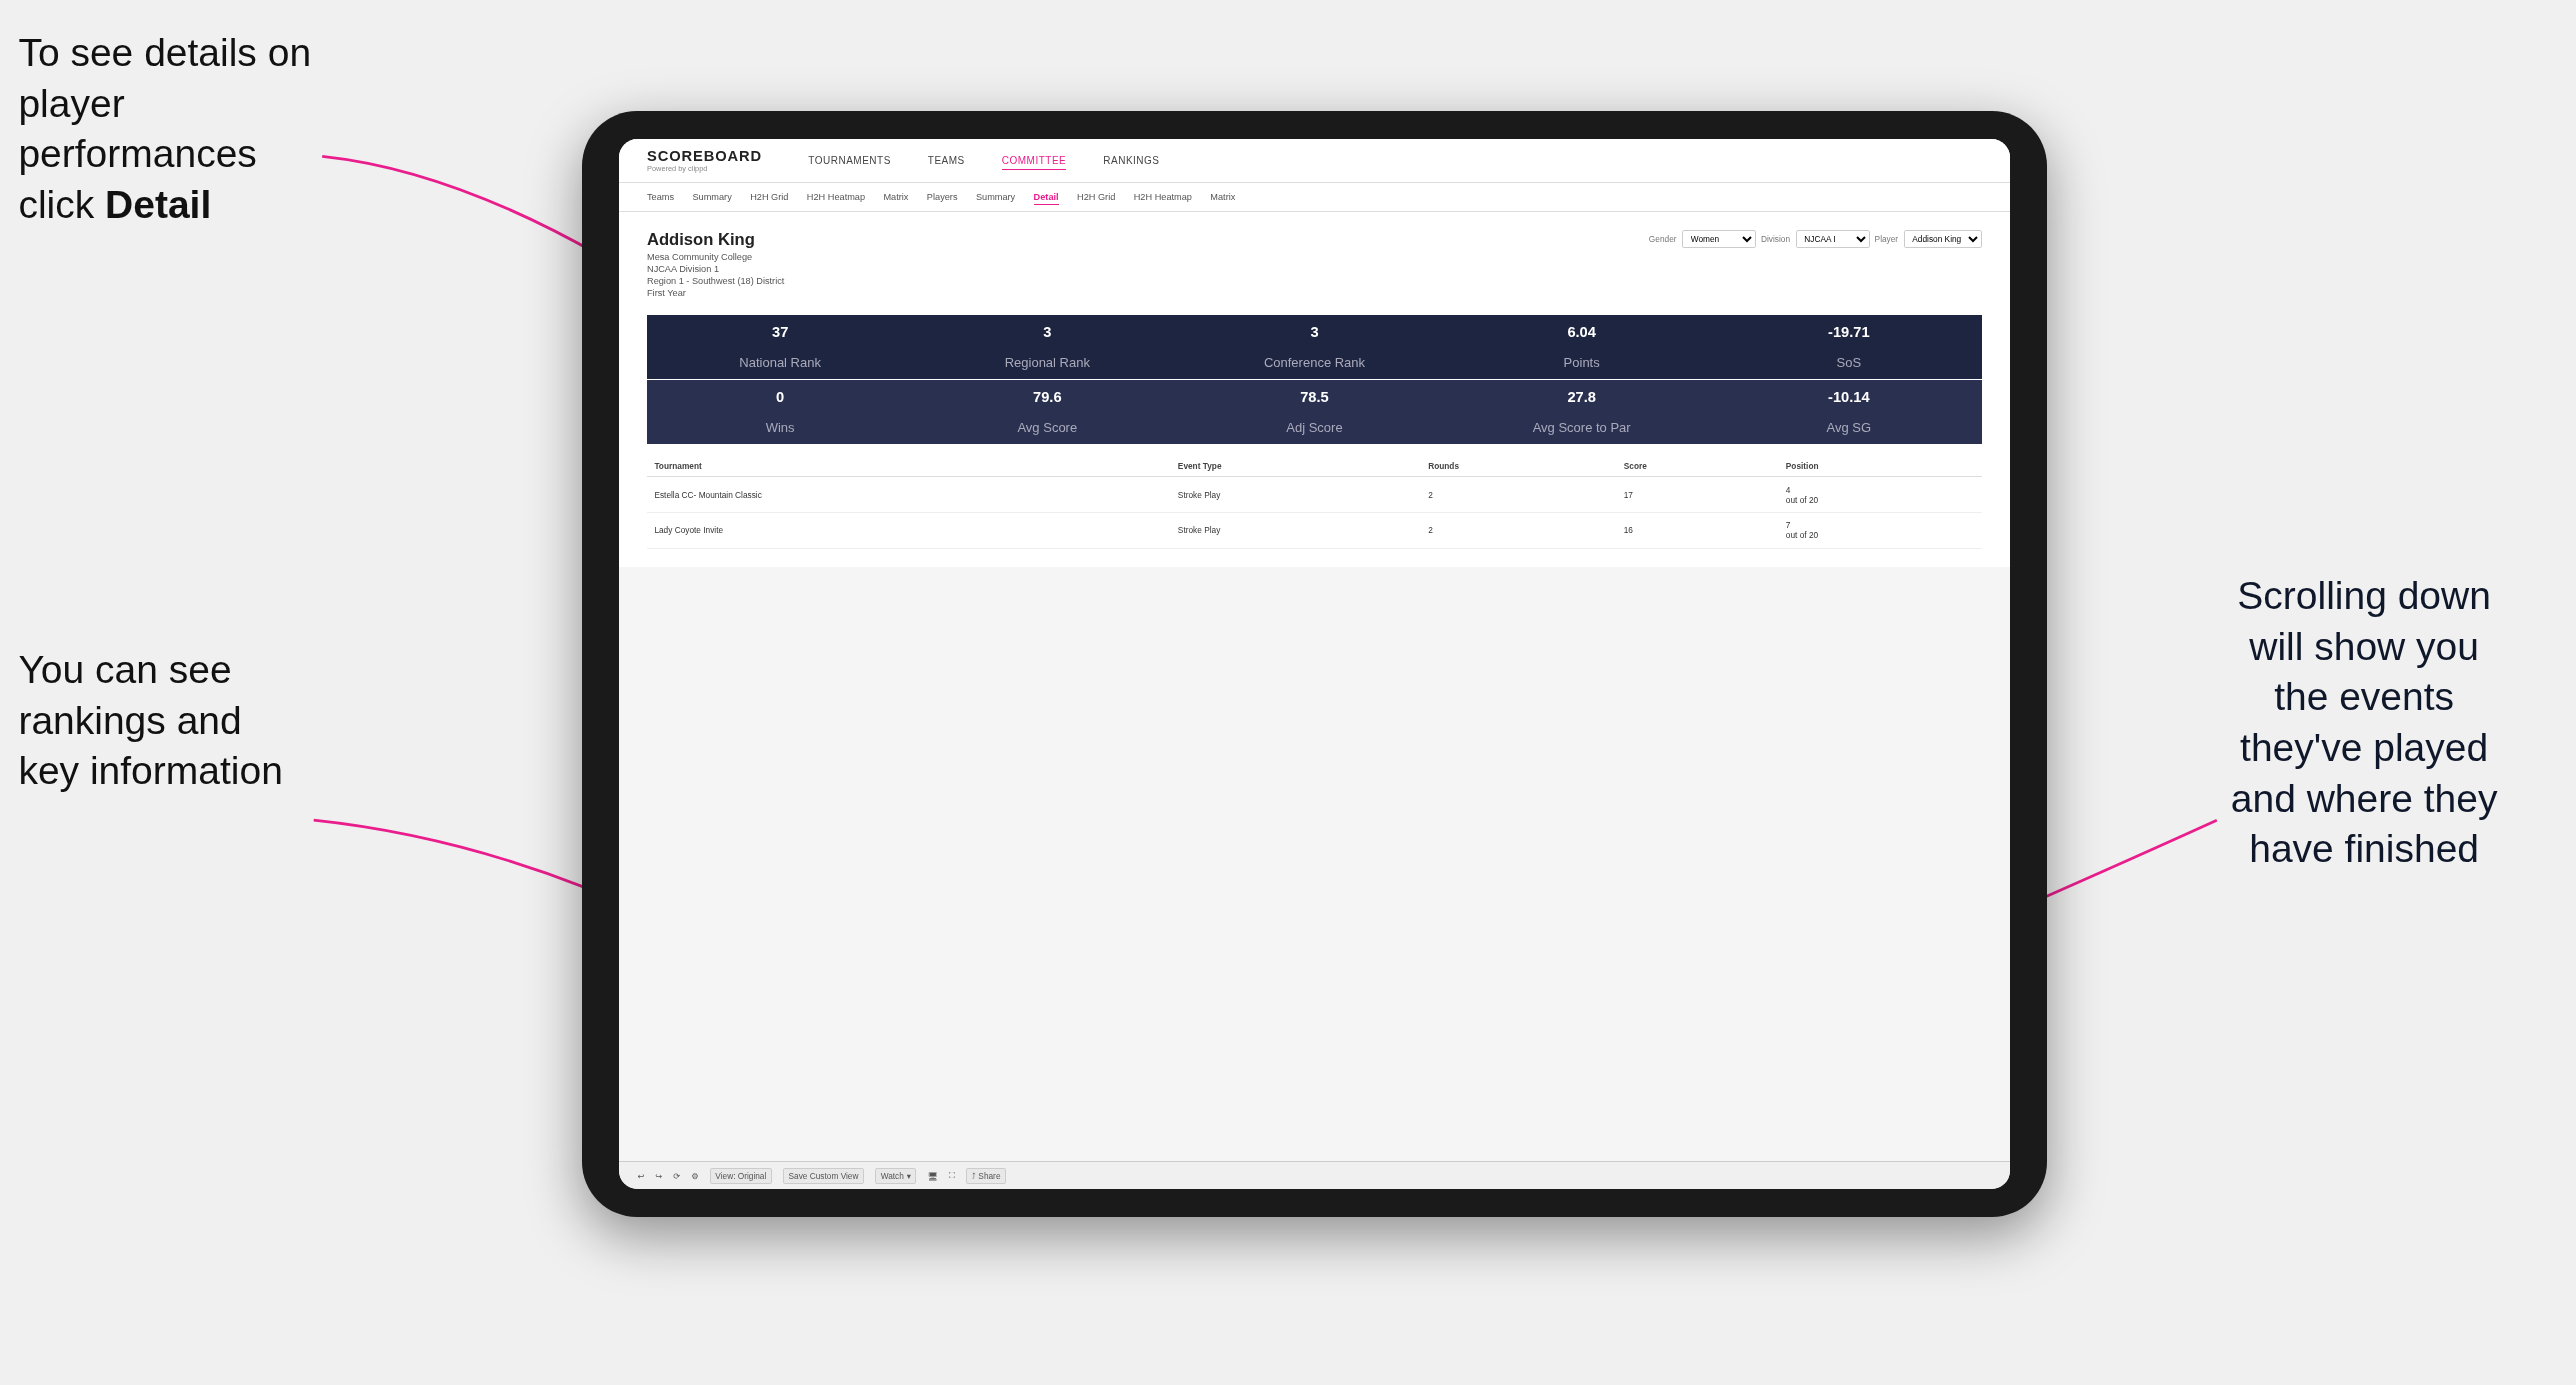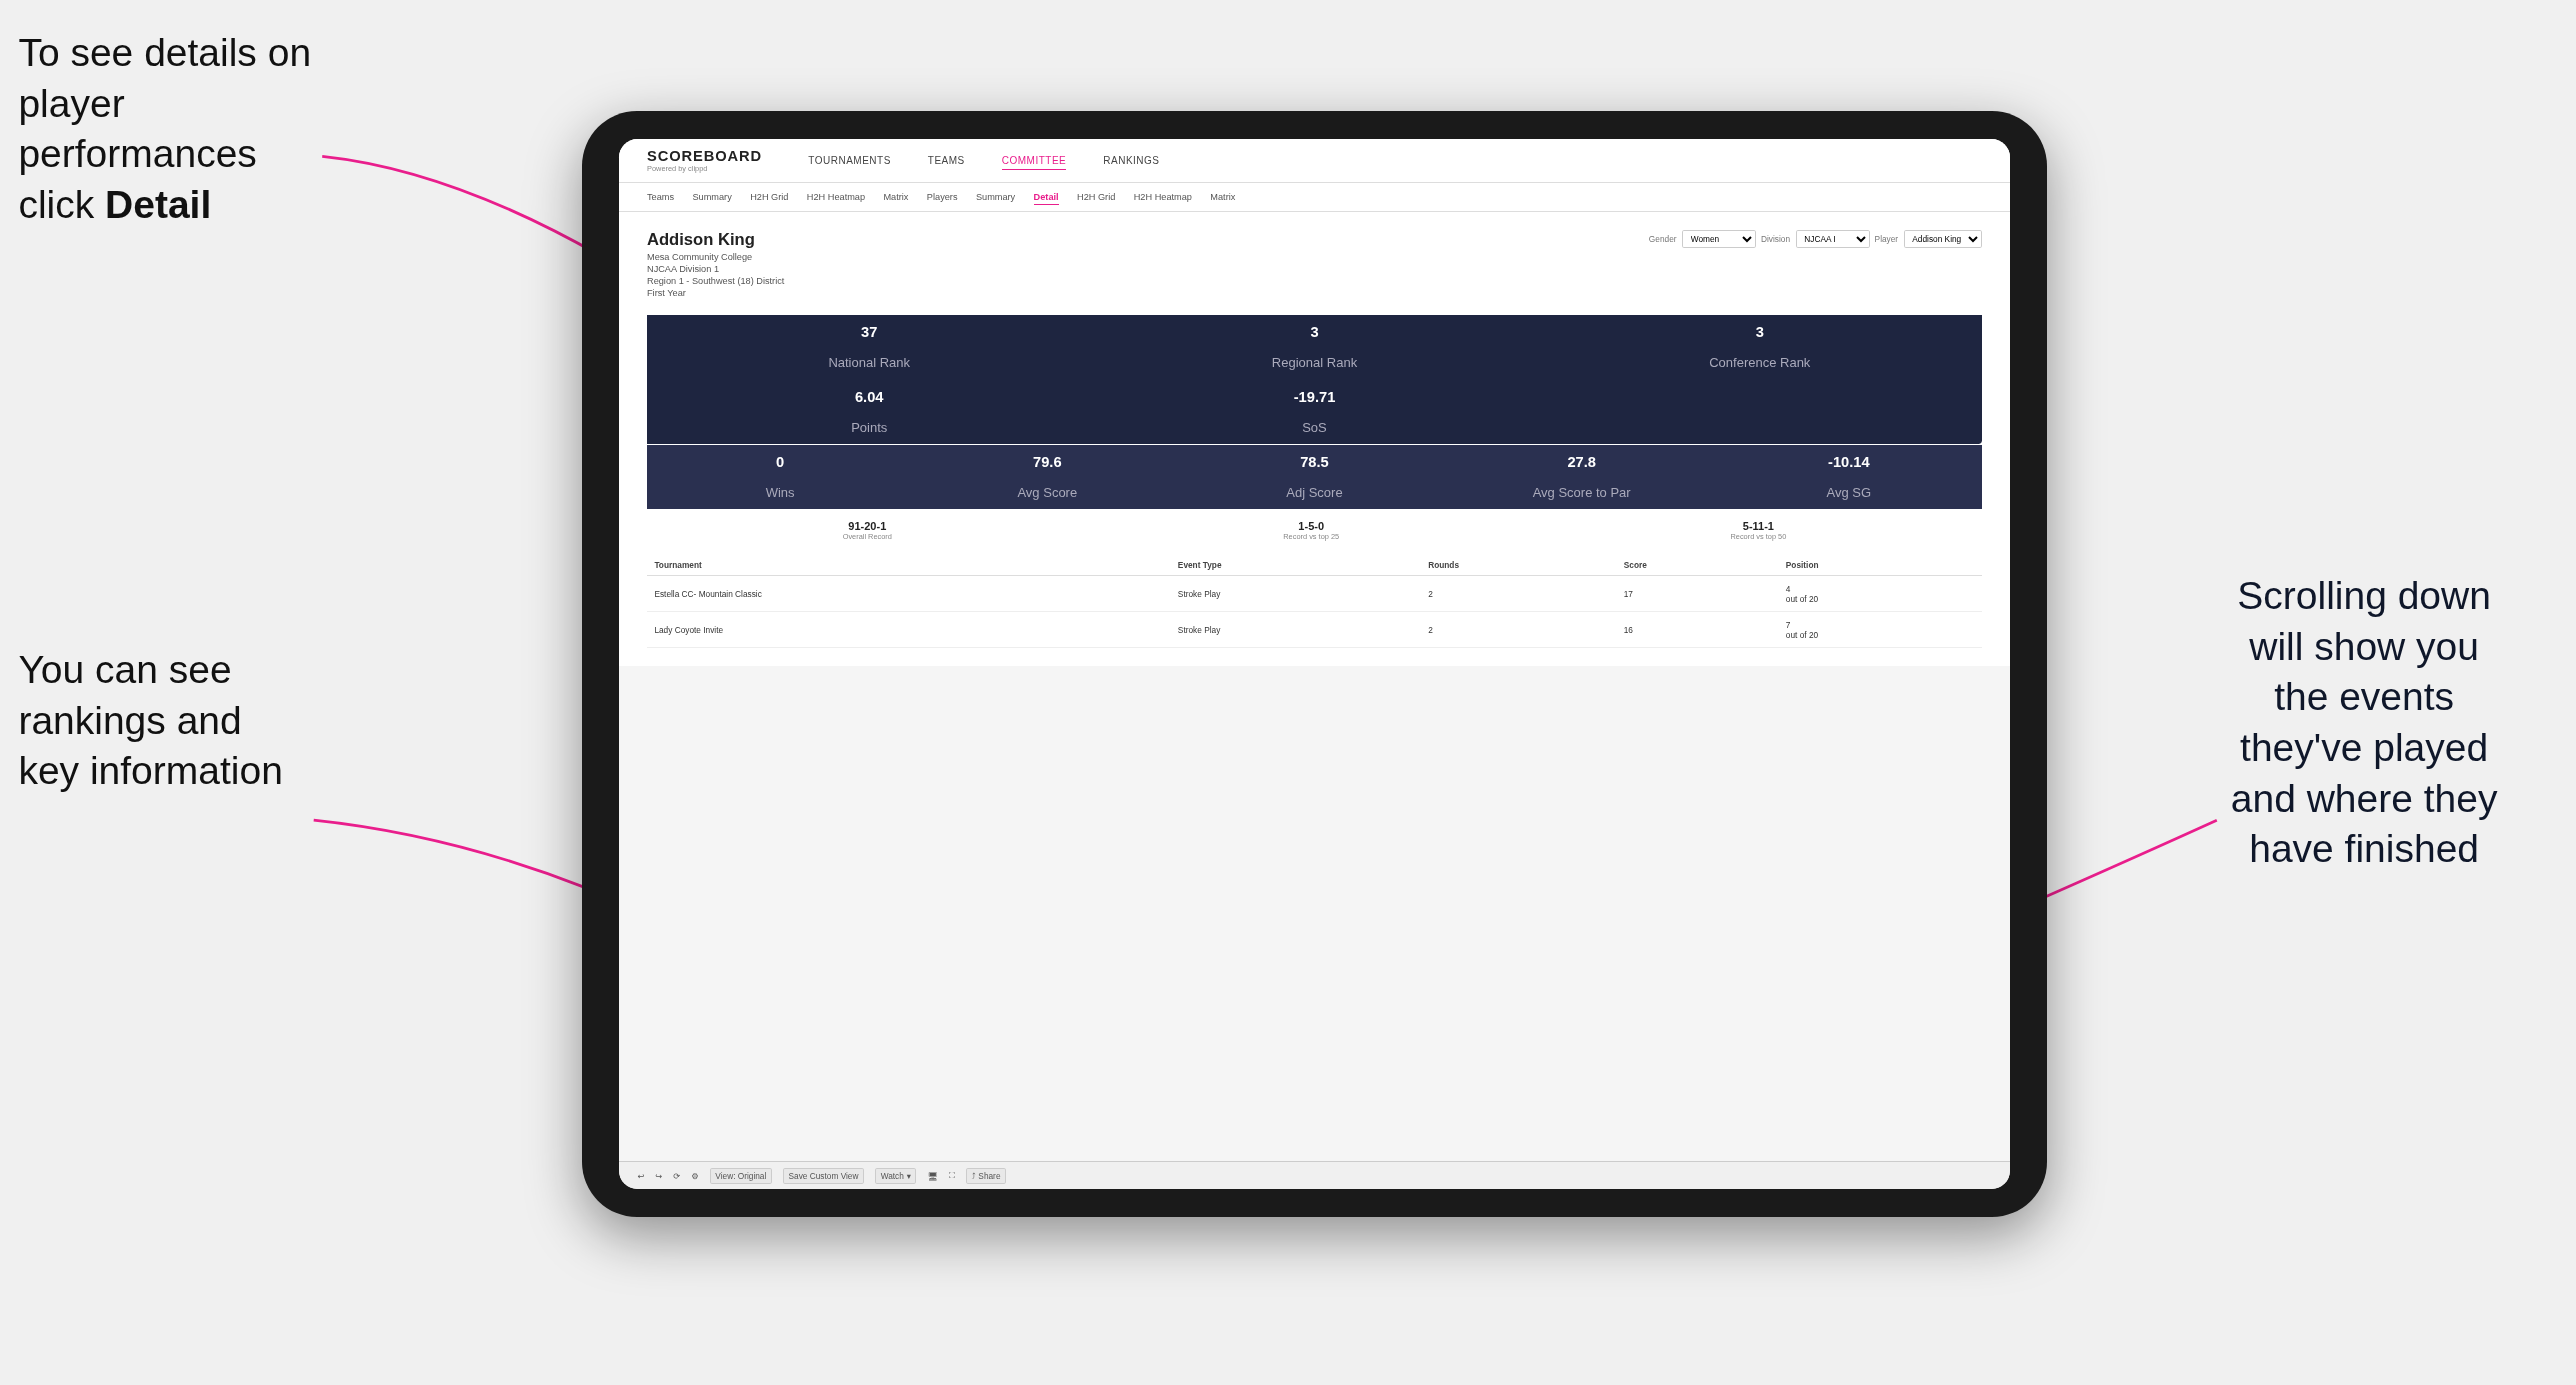--- a/index.html
+++ b/index.html
@@ -185,21 +185,21 @@
       border-radius: 1.8px;
       background: #fff;
       min-width: 74px;
     }
 
     
     .stats-grid {
       background: #1e2540;
       border-radius: 3.7px;
       display: grid;
-      grid-template-columns: repeat(3, 1fr);
+      grid-template-columns: repeat(5, 1fr);
       gap: 0.9px;
       margin-bottom: 0.9px;
     }
     .stat-cell {
       background: #1e2540;
       padding: 9.2px 7.4px;
       text-align: center;
     }
     .stat-value {
       font-size: 14.7px;
@@ -450,34 +450,20 @@
           <div class="stat-cell-2">
             <span class="stat-value">27.8</span>
             <span class="stat-label">Avg Score to Par</span>
           </div>
           <div class="stat-cell-2">
             <span class="stat-value">-10.14</span>
             <span class="stat-label">Avg SG</span>
           </div>
         </div>
 
-        <div class="records-row">
-          <div class="record-item">
-            <span class="record-value">91-20-1</span>
-            <span class="record-label">Overall Record</span>
-          </div>
-          <div class="record-item">
-            <span class="record-value">1-5-0</span>
-            <span class="record-label">Record vs top 25</span>
-          </div>
-          <div class="record-item">
-            <span class="record-value">5-11-1</span>
-            <span class="record-label">Record vs top 50</span>
-          </div>
-        </div>
 
         <table class="tournament-table">
           <thead>
             <tr>
               <th>Tournament</th>
               <th>Event Type</th>
               <th>Rounds</th>
               <th>Score</th>
               <th>Position</th>
             </tr>

